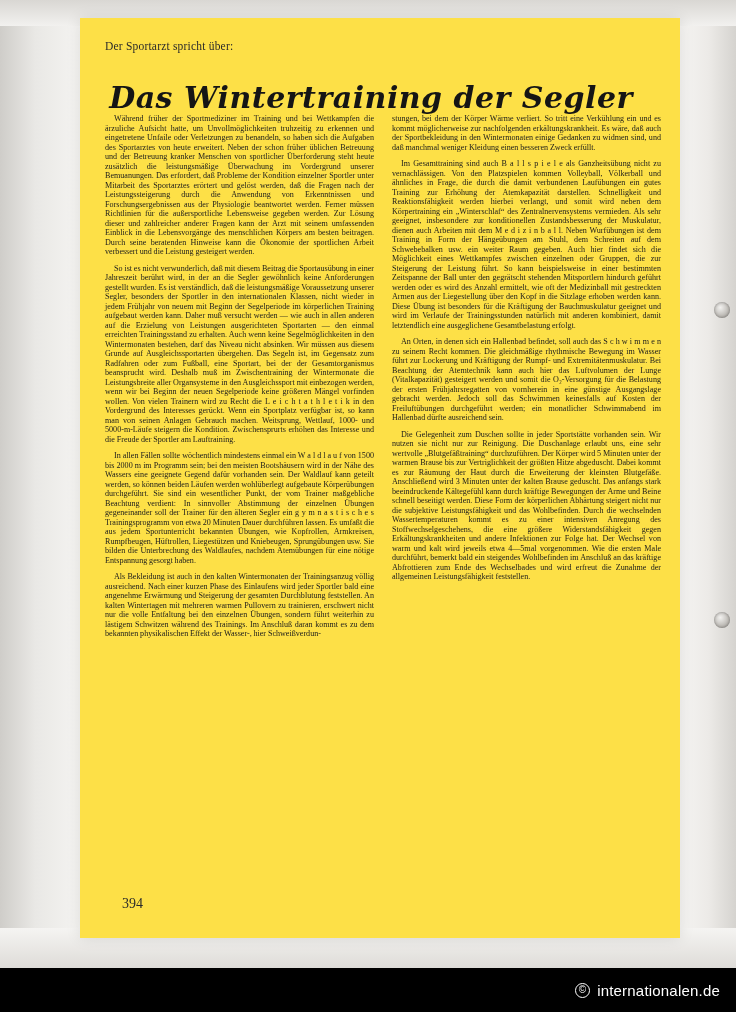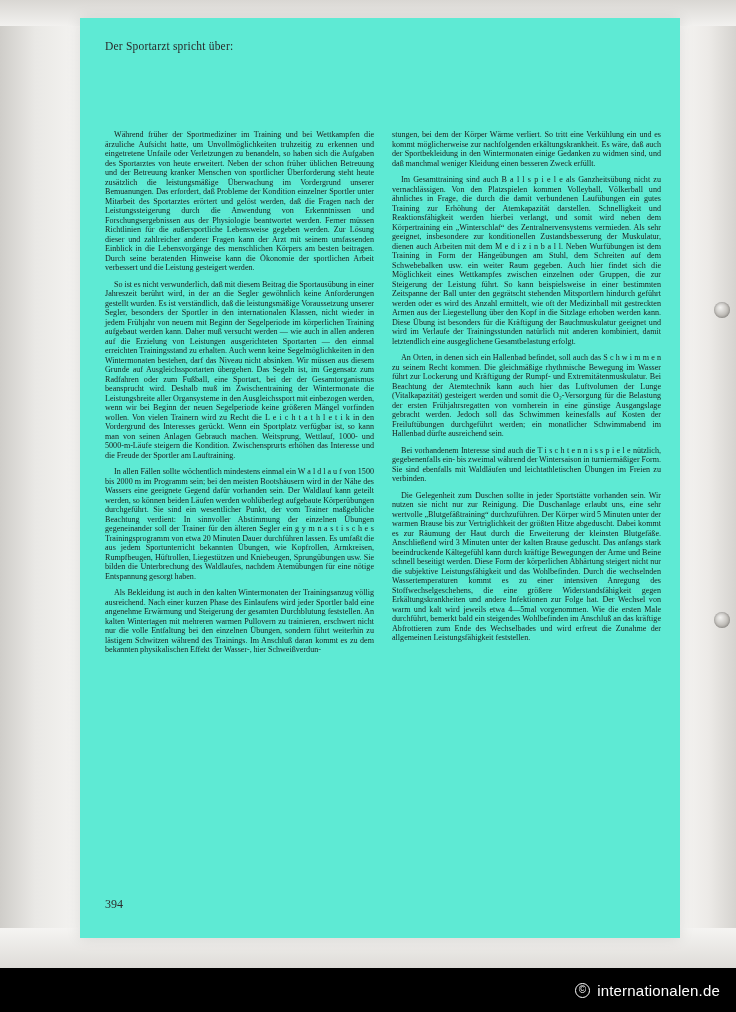--- a/index.html
+++ b/index.html
@@ -48,21 +48,21 @@
     width: 736px; height: 40px;
     background: linear-gradient(to top, #dedcd8 0%, #f5f4f2 100%);
   }
 
   #sheet {
     position: absolute;
     left: 80px;
     top: 18px;
     width: 600px;
     height: 920px;
-    background: #5eead4;
+    background: #fde047;
     box-shadow: 0 0 14px rgba(0,0,0,0.10);
   }
 
   .kicker {
     position: absolute;
     left: 25px;
     top: 22px;
     font-size: 11.5px;
     letter-spacing: 0.2px;
     color: #2a2a2a;
@@ -81,21 +81,20 @@
     color: #151515;
   }
 
   .columns {
     position: absolute;
     left: 25px;
     top: 96px;
     width: 556px;
     display: flex;
     gap: 18px;
-    margin-top: 16px;
   }
   .col {
     width: 269px;
   }
   .col p {
     margin: 0 0 7px 0;
     font-size: 8.1px;
     line-height: 9.5px;
     text-align: justify;
     text-justify: inter-word;
@@ -103,23 +102,23 @@
     hyphens: auto;
     -webkit-hyphens: auto;
     word-spacing: -0.2px;
   }
   .col p.indent {
     text-indent: 9px;
   }
 
   .folio {
     position: absolute;
-    left: 25px;
+    left: 42px;
     bottom: 26px;
-    font-size: 12px;
+    font-size: 14px;
     color: #2b2b2b;
     font-family: "Liberation Serif", serif;
   }
 
   
   .ring {
     position: absolute;
     right: 6px;
     width: 16px;
     height: 16px;
@@ -173,35 +172,35 @@
 <div id="page">
   <div id="page-shade-left"></div>
   <div id="page-shade-right"></div>
   <div id="page-shade-top"></div>
   <div id="page-shade-bottom"></div>
 
   <div id="sheet">
 
     <div class="kicker">Der Sportarzt spricht über:</div>
 
+    <h1 class="title">Das Wintertraining der Segler</h1>
 
     <div class="columns">
 
       <div class="col">
         <p class="indent">Während früher der Sportmediziner im Training und bei Wettkampfen die ärzuliche Aufsicht hatte, um Unvollmöglichkeiten truhzeitig zu erkennen und eingetretene Unfaile oder Verletzungen zu benandeln, so haben sich die Aufgaben des Sportarztes von heute erweitert. Neben der schon früher üblichen Betreuung und der Betreuung kranker Menschen von sportlicher Überforderung steht heute zusätzlich die leistungsmäßige Überwachung im Vordergrund unserer Bemuanungen. Das erfordert, daß Probleme der Kondition einzelner Sportler unter Mitarbeit des Sportarztes erörtert und gelöst werden, daß die Fragen nach der Leistungssteigerung durch die Anwendung von Erkenntnissen und Forschungsergebnissen aus der Physiologie beantwortet werden. Ferner müssen Richtlinien für die außersportliche Lebensweise gegeben werden. Zur Lösung dieser und zahlreicher anderer Fragen kann der Arzt mit seinem umfassenden Einblick in die Lebensvorgänge des menschlichen Körpers am besten beitragen. Durch seine beratenden Hinweise kann die Ökonomie der sportlichen Arbeit verbessert und die Leistung gesteigert werden.</p>
         <p class="indent">So ist es nicht verwunderlich, daß mit diesem Beitrag die Sportausübung in einer Jahreszeit berührt wird, in der an die Segler gewöhnlich keine Anforderungen gestellt wurden. Es ist verständlich, daß die leistungsmäßige Voraussetzung unserer Segler, besonders der Sportler in den internationalen Klassen, nicht wieder in jedem Frühjahr von neuem mit Beginn der Segelperiode im körperlichen Training aufgebaut werden kann. Daher muß versucht werden — wie auch in allen anderen auf die Erzielung von Leistungen ausgerichteten Sportarten — den einmal erreichten Trainingsstand zu erhalten. Auch wenn keine Segelmöglichkeiten in den Wintermonaten bestehen, darf das Niveau nicht absinken. Wir müssen aus diesem Grunde auf Ausgleichssportarten übergehen. Das Segeln ist, im Gegensatz zum Radfahren oder zum Fußball, eine Sportart, bei der der Gesamtorganismus beansprucht wird. Deshalb muß im Zwischentraining der Wintermonate die Leistungsbreite aller Organsysteme in den Ausgleichssport mit einbezogen werden, wenn wir bei Beginn der neuen Segelperiode keine größeren Mängel vorfinden wollen. Von vielen Trainern wird zu Recht die L e i c h t a t h l e t i k in den Vordergrund des Interesses gerückt. Wenn ein Sportplatz verfügbar ist, so kann man von seinen Anlagen Gebrauch machen. Weitsprung, Wettlauf, 1000- und 5000-m-Läufe steigern die Kondition. Zwischensprurts erhöhen das Interesse und die Freude der Sportler am Lauftraining.</p>
         <p class="indent">In allen Fällen sollte wöchentlich mindestens einmal ein W a l d l a u f von 1500 bis 2000 m im Programm sein; bei den meisten Bootshäusern wird in der Nähe des Wassers eine geeignete Gegend dafür vorhanden sein. Der Waldlauf kann geteilt werden, so können beiden Läufen werden wohlüberlegt aufgebaute Körperübungen durchgeführt. Sie sind ein wesentlicher Punkt, der vom Trainer maßgebliche Beachtung verdient: In sinnvoller Abstimmung der einzelnen Übungen gegeneinander soll der Trainer für den älteren Segler ein g y m n a s t i s c h e s Trainingsprogramm von etwa 20 Minuten Dauer durchführen lassen. Es umfaßt die aus jedem Sportunterricht bekannten Übungen, wie Kopfrollen, Armkreisen, Rumpfbeugen, Hüftrollen, Liegestützen und Kniebeugen, Sprungübungen usw. Sie bilden die Unterbrechung des Waldlaufes, nachdem Atemübungen für eine nötige Entspannung gesorgt haben.</p>
         <p class="indent">Als Bekleidung ist auch in den kalten Wintermonaten der Trainingsanzug völlig ausreichend. Nach einer kurzen Phase des Einlaufens wird jeder Sportler bald eine angenehme Erwärmung und Steigerung der gesamten Durchblutung feststellen. An kalten Wintertagen mit mehreren warmen Pullovern zu trainieren, erschwert nicht nur die volle Entfaltung bei den einzelnen Übungen, sondern führt weiterhin zu lästigem Schwitzen während des Trainings. Im Anschluß daran kommt es zu dem bekannten physikalischen Effekt der Wasser-, hier Schweißverdun-</p>
       </div>
 
       <div class="col">
         <p>stungen, bei dem der Körper Wärme verliert. So tritt eine Verkühlung ein und es kommt möglicherweise zur nachfolgenden erkältungskrankheit. Es wäre, daß auch der Sportbekleidung in den Wintermonaten einige Gedanken zu widmen sind, und daß manchmal weniger Kleidung einen besseren Zweck erfüllt.</p>
         <p class="indent">Im Gesamttraining sind auch B a l l s p i e l e als Ganzheitsübung nicht zu vernachlässigen. Von den Platzspielen kommen Volleyball, Völkerball und ähnliches in Frage, die durch die damit verbundenen Laufübungen ein gutes Training zur Erhöhung der Atemkapazität darstellen. Schnelligkeit und Reaktionsfähigkeit werden hierbei verlangt, und somit wird neben dem Körpertraining ein „Winterschlaf“ des Zentralnervensystems vermieden. Als sehr geeignet, insbesondere zur konditionellen Zustandsbesserung der Muskulatur, dienen auch Arbeiten mit dem M e d i z i n b a l l. Neben Wurfübungen ist dem Training in Form der Hängeübungen am Stuhl, dem Schreiten auf dem Schwebebalken usw. ein weiter Raum gegeben. Auch hier findet sich die Möglichkeit eines Wettkampfes zwischen einzelnen oder Gruppen, die zur Steigerung der Leistung führt. So kann beispielsweise in einer bestimmten Zeitspanne der Ball unter den gegrätscht stehenden Mitsportlern hindurch geführt werden oder es wird des Anzahl ermittelt, wie oft der Medizinball mit gestreckten Armen aus der Liegestellung über den Kopf in die Sitzlage erhoben werden kann. Diese Übung ist besonders für die Kräftigung der Bauchmuskulatur geeignet und wird im Verlaufe der Trainingsstunden natürlich mit anderen kombiniert, damit letztendlich eine ausgeglichene Gesamtbelastung erfolgt.</p>
         <p class="indent">An Orten, in denen sich ein Hallenbad befindet, soll auch das S c h w i m m e n zu seinem Recht kommen. Die gleichmäßige rhythmische Bewegung im Wasser führt zur Lockerung und Kräftigung der Rumpf- und Extremitätenmuskulatur. Bei Beachtung der Atemtechnik kann auch hier das Luftvolumen der Lunge (Vitalkapazität) gesteigert werden und somit die O₂-Versorgung für die Belastung der ersten Frühjahrsregatten von vornherein in eine günstige Ausgangslage gebracht werden. Jedoch soll das Schwimmen keinesfalls auf Kosten der Freiluftübungen durchgeführt werden; ein monatlicher Schwimmabend im Hallenbad dürfte ausreichend sein.</p>
-        <p class="indent">Bei vorhandenem Interesse sind auch die T i s c h t e n n i s s p i e l e nützlich, gegebenenfalls ein- bis zweimal während der Wintersaison in turniermäßiger Form. Sie sind ebenfalls mit Waldläufen und leichtathletischen Übungen im Freien zu verbinden.</p>
         <p class="indent">Die Gelegenheit zum Duschen sollte in jeder Sportstätte vorhanden sein. Wir nutzen sie nicht nur zur Reinigung. Die Duschanlage erlaubt uns, eine sehr wertvolle „Blutgefäßtraining“ durchzuführen. Der Körper wird 5 Minuten unter der warmen Brause bis zur Vertriglichkeit der größten Hitze abgeduscht. Dabei kommt es zur Räumung der Haut durch die Erweiterung der kleinsten Blutgefäße. Anschließend wird 3 Minuten unter der kalten Brause geduscht. Das anfangs stark beeindruckende Kältegefühl kann durch kräftige Bewegungen der Arme und Beine schnell beseitigt werden. Diese Form der körperlichen Abhärtung steigert nicht nur die subjektive Leistungsfähigkeit und das Wohlbefinden. Durch die wechselnden Wassertemperaturen kommt es zu einer intensiven Anregung des Stoffwechselgeschehens, die eine größere Widerstandsfähigkeit gegen Erkältungskrankheiten und andere Infektionen zur Folge hat. Der Wechsel von warm und kalt wird jeweils etwa 4—5mal vorgenommen. Wie die ersten Male durchführt, bemerkt bald ein steigendes Wohlbefinden im Anschluß an das kräftige Abfrottieren zum Ende des Wechselbades und wird erfreut die Zunahme der allgemeinen Leistungsfähigkeit feststellen.</p>
       </div>
 
     </div>
 
     <div class="folio">394</div>
   </div>
 
   <div class="ring r1"></div>
   <div class="ring r2"></div>

